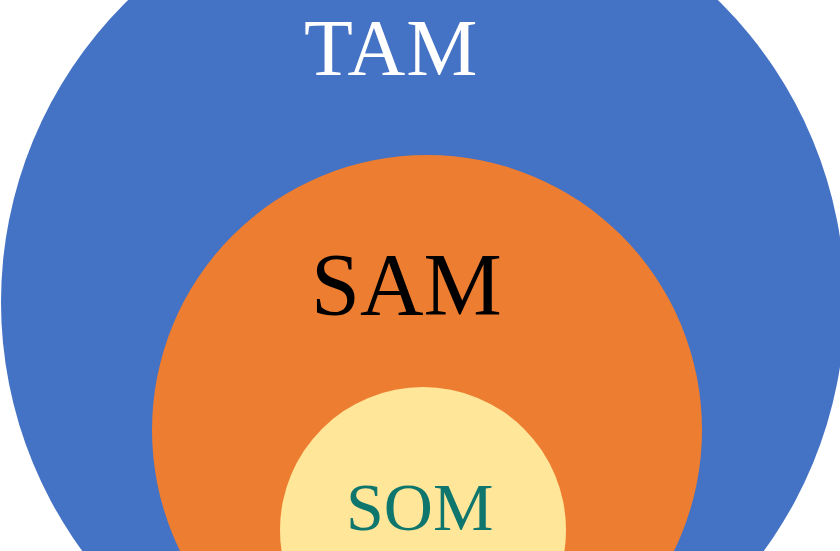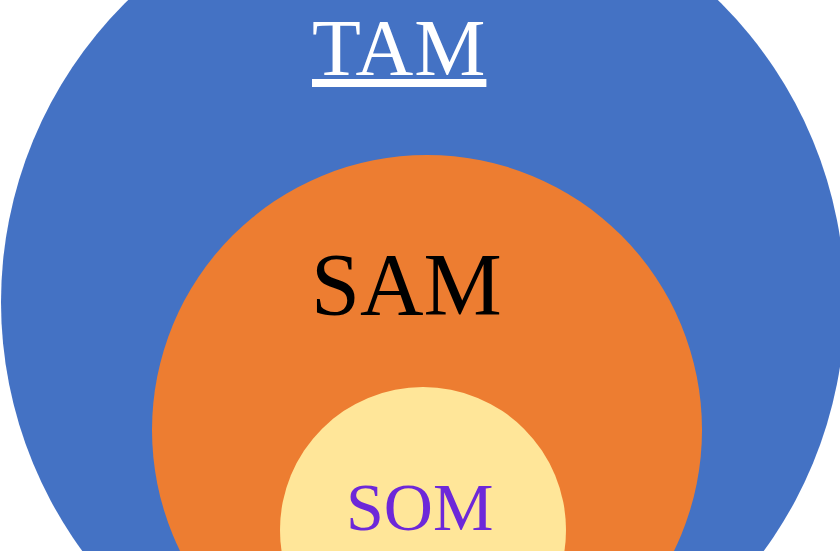--- a/index.html
+++ b/index.html
@@ -8,28 +8,28 @@
     background: #ffffff; position: relative;
     font-family: "Liberation Serif", "DejaVu Serif", serif;
   }
   .diagram { position: absolute; left: 0; top: 0; width: 840px; height: 551px; }
   .label {
     position: absolute;
     font-family: "Liberation Serif", "DejaVu Serif", serif;
     line-height: 1;
     white-space: nowrap;
   }
-  .tam-label { left: 312px; top: 8px; font-size: 80px; letter-spacing: 1px; text-decoration: underline; }
+  .tam-label { left: 304px; top: 8px; font-size: 80px; letter-spacing: 1px; }
   .sam-label { left: 303px; top: 241px; font-size: 88px; letter-spacing: 0px; margin-left: 8px; }
   .som-label { left: 346px; top: 473px; font-size: 68px; letter-spacing: 0px; }
 </style>
 </head>
 <body>
 
 <svg class="diagram" width="840" height="551" viewBox="0 0 840 551">
   <circle cx="423" cy="302" r="422" fill="#4472c4"></circle>
   <circle cx="427" cy="430" r="275" fill="#ed7d31"></circle>
   <circle cx="423" cy="530" r="143" fill="#ffe699"></circle>
 </svg>
 
 <div class="label tam-label" style="color:#ffffff;">TAM</div>
 <div class="label sam-label" style="color:#000000;">SAM</div>
-<div class="label som-label" style="color:#6d28d9;text-align:center;">SOM</div>
+<div class="label som-label" style="color:#0f766e;text-align:center;">SOM</div>
 
 </body></html>

